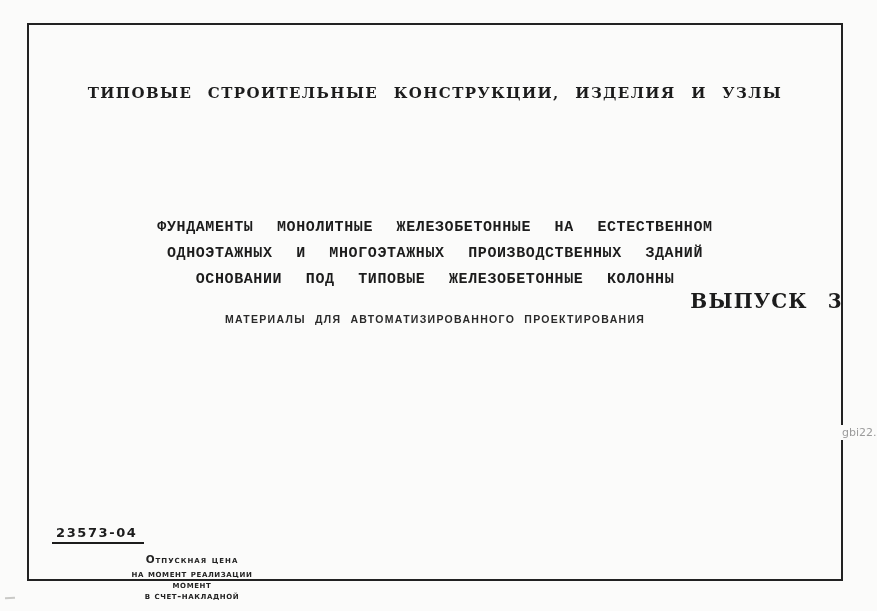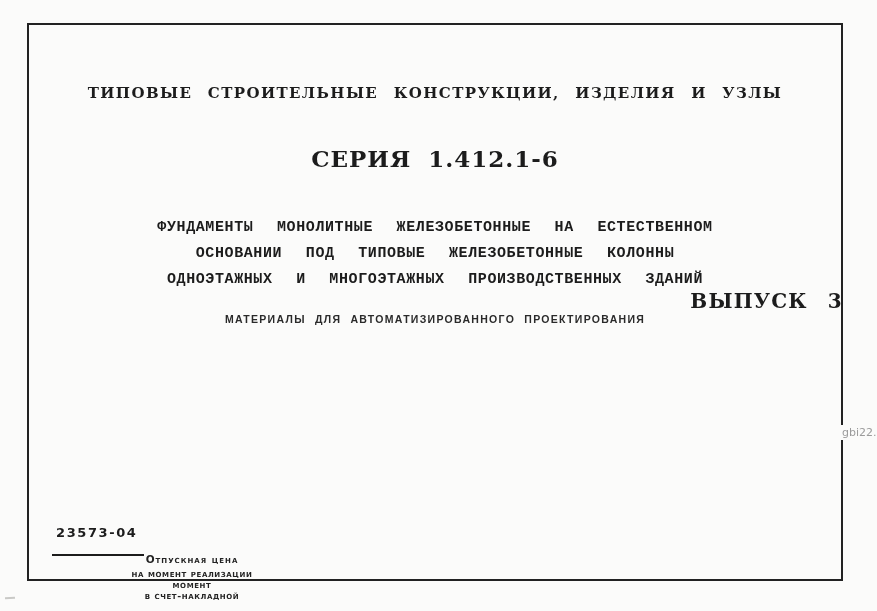--- a/index.html
+++ b/index.html
@@ -68,21 +68,21 @@
     color: #2a2a2a;
   }
   .stamp-code {
     position: absolute;
     left: 52px;
     top: 525px;
     font-family: "DejaVu Sans", sans-serif;
     font-size: 13px;
     font-weight: bold;
     letter-spacing: 1.6px;
-    padding: 0 6px 14px 4px;
+    padding: 0 6px 2px 4px;
     border-bottom: 2px solid var(--ink, #222);
   }
   .stamp-note {
     position: absolute;
     left: 122px;
     top: 526px;
     width: 140px;
     text-align: center;
     font-family: "DejaVu Sans", sans-serif;
     font-size: 9.5px;
@@ -123,26 +123,25 @@
 </style>
 </head>
 <body>
 
 <div class="page">
 
   <div class="frame"></div>
 
   <div class="centered header-title">ТИПОВЫЕ СТРОИТЕЛЬНЫЕ КОНСТРУКЦИИ, ИЗДЕЛИЯ И УЗЛЫ</div>
 
-  <div class="centered series-title">СЕРИЯ 1.412.1-6</div>
 
   <div class="centered main-title">
     <div class="title-line">ФУНДАМЕНТЫ МОНОЛИТНЫЕ ЖЕЛЕЗОБЕТОННЫЕ НА ЕСТЕСТВЕННОМ</div>
+    <div class="title-line">ОДНОЭТАЖНЫХ И МНОГОЭТАЖНЫХ ПРОИЗВОДСТВЕННЫХ ЗДАНИЙ</div>
     <div class="title-line">ОСНОВАНИИ ПОД ТИПОВЫЕ ЖЕЛЕЗОБЕТОННЫЕ КОЛОННЫ</div>
-    <div class="title-line">ОДНОЭТАЖНЫХ И МНОГОЭТАЖНЫХ ПРОИЗВОДСТВЕННЫХ ЗДАНИЙ</div>
   </div>
 
   <div class="centered issue-title">ВЫПУСК 3</div>
 
   <div class="centered issue-subtitle">МАТЕРИАЛЫ ДЛЯ АВТОМАТИЗИРОВАННОГО ПРОЕКТИРОВАНИЯ</div>
 
   <div class="stamp-code">23573-04</div>
 
   <div class="stamp-note">
     <div class="note-line">Отпускная цена</div>

